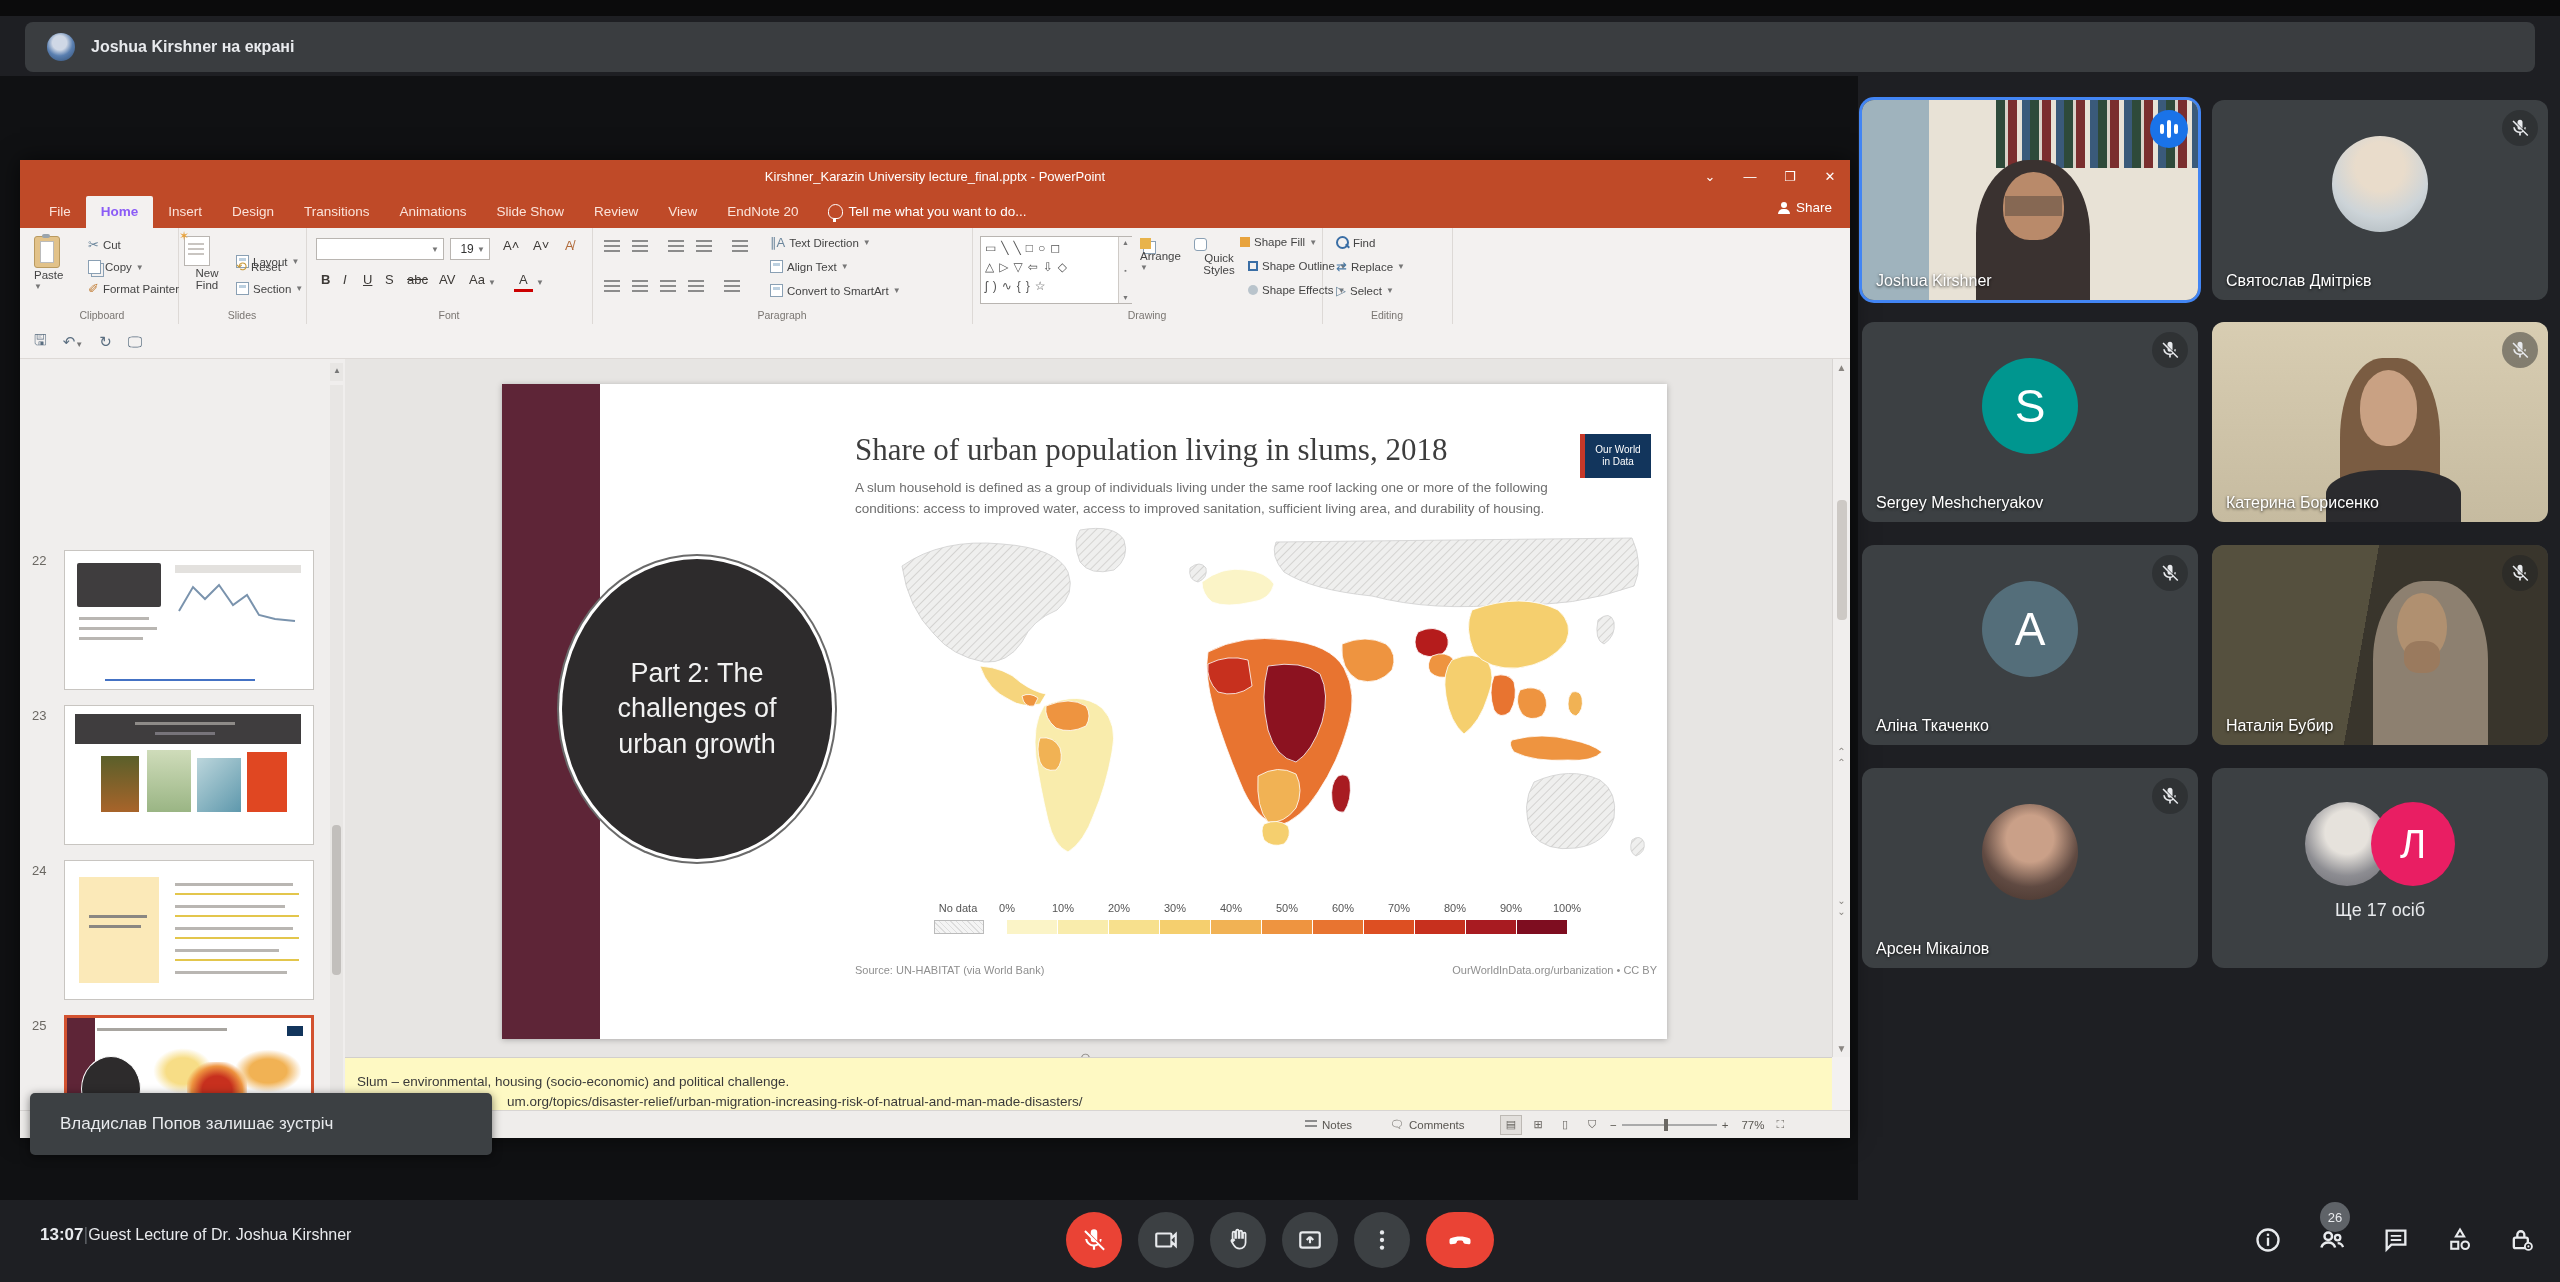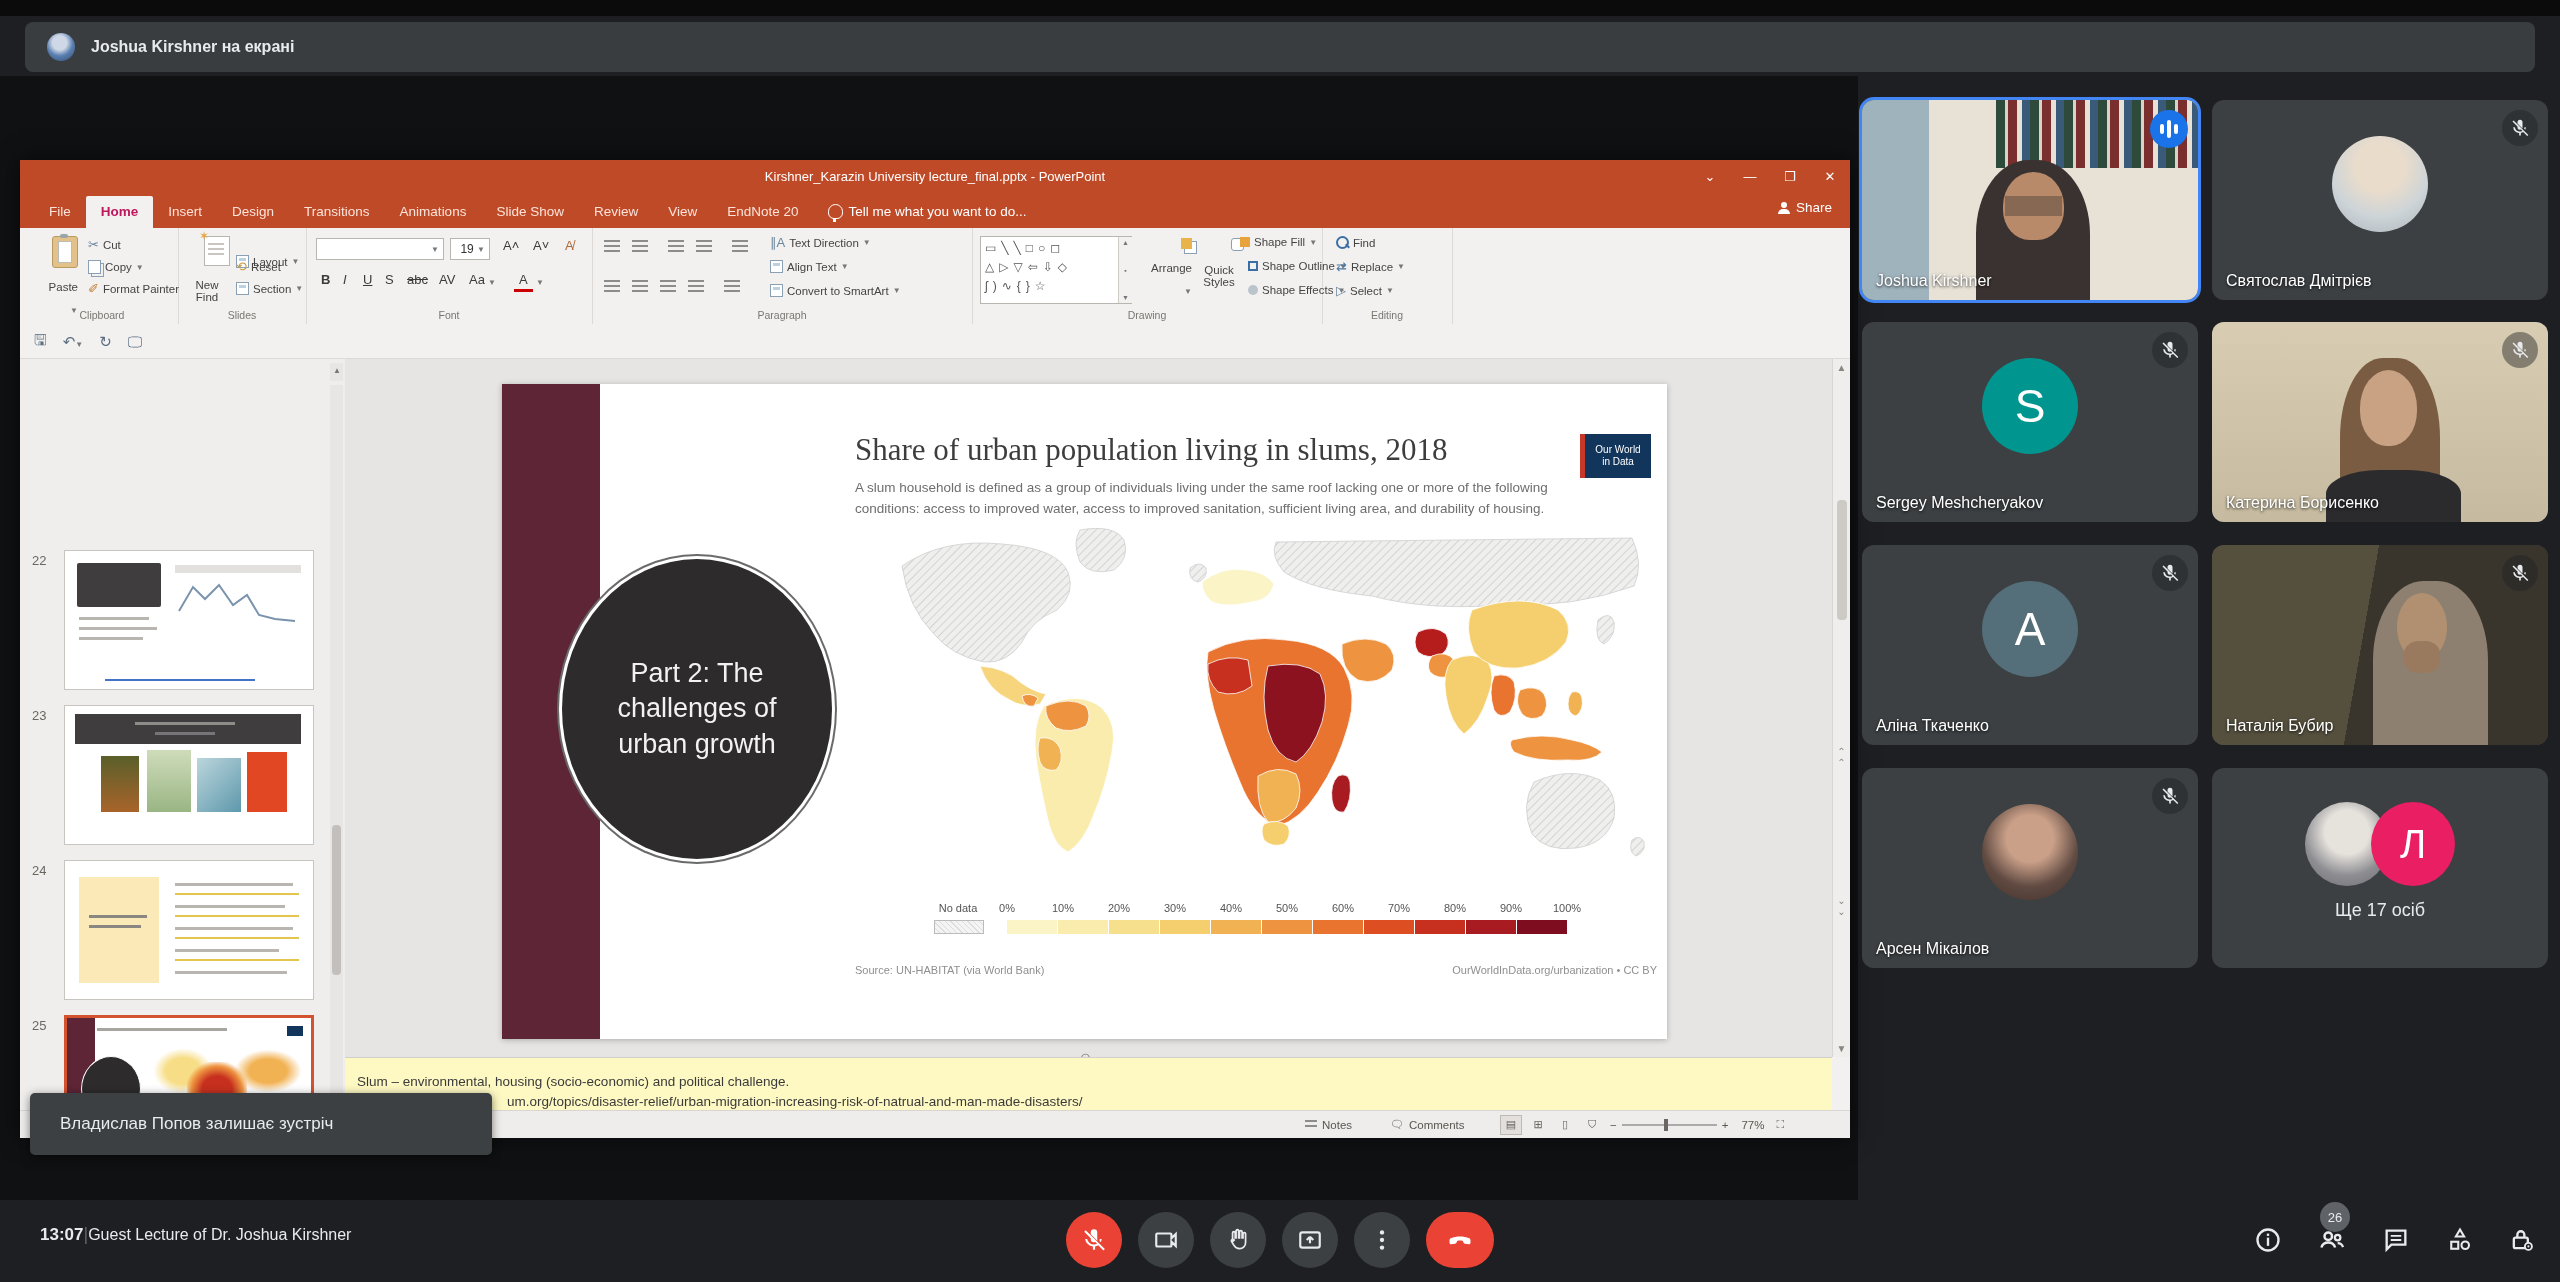--- a/index.html
+++ b/index.html
@@ -18,36 +18,36 @@
   
   #sharebg{left:0;top:76px;width:1858px;height:1124px;background:#101113;}
 
   
   #ppt{left:20px;top:160px;width:1830px;height:977px;background:#f3f1f0;box-shadow:0 0 22px rgba(0,0,0,.6);}
   #ppt-title{left:0;top:0;width:1830px;height:32px;background:#bf4a28;display:flex;align-items:center;justify-content:center;}
   #ppt-title .t{font-size:13px;color:#fff;}
   .winctl{position:absolute;top:0;height:32px;width:40px;display:flex;align-items:center;justify-content:center;color:#fff;font-size:13px;}
   #ppt-menu{left:0;top:32px;width:1830px;height:36px;background:#bf4a28;display:flex;align-items:flex-end;padding-left:14px;box-sizing:border-box;}
   .mtab{font-size:13.5px;color:#fbe3da;padding:8px 15px 9px;cursor:default;}
-  .mtab.active{background:#f3f1f0;color:#be185d;font-weight:bold;border-radius:2px 2px 0 0;}
+  .mtab.active{background:#f3f1f0;color:#8b5cf6;font-weight:bold;border-radius:2px 2px 0 0;}
   #tellme{display:flex;align-items:center;gap:6px;color:#fff;font-size:13.5px;padding:8px 14px 9px;}
   .bulb{width:13px;height:13px;border:1.5px solid #fff;border-radius:50% 50% 40% 40%;position:relative;}
   .bulb:after{content:"";position:absolute;left:4px;bottom:-4px;width:3px;height:3px;background:#fff;}
   #share-btn{position:absolute;right:18px;top:40px;display:flex;gap:6px;align-items:center;color:#fff;font-size:13.5px;}
   .person-ic{width:12px;height:12px;position:relative;}
   .person-ic:before{content:"";position:absolute;left:3px;top:0;width:6px;height:6px;border-radius:50%;background:#fff;}
   .person-ic:after{content:"";position:absolute;left:0;bottom:0;width:12px;height:5px;border-radius:5px 5px 0 0;background:#fff;}
 
   
   #ribbon{left:0;top:68px;width:1830px;height:97px;background:#f3f1f0;border-bottom:1px solid #d8d5d3;}
   .rgroup{position:absolute;top:0;height:96px;border-right:1px solid #ddd9d6;}
   .rlabel{position:absolute;bottom:3px;left:0;right:0;text-align:center;font-size:10.5px;color:#7a7672;}
   .rtxt{font-size:11.5px;color:#444;display:flex;align-items:center;gap:4px;white-space:nowrap;}
   .caret{font-size:8px;color:#777;}
-  .bigbtn{position:absolute;display:flex;flex-direction:column;align-items:flex-end;gap:13px;font-size:11.5px;color:#444;text-align:center;}
+  .bigbtn{position:absolute;display:flex;flex-direction:column;align-items:flex-start;gap:1px;font-size:11.5px;color:#444;text-align:center;}
   .gi{display:inline-block;width:14px;height:14px;position:relative;}
   .gi-clip{width:24px;height:30px;background:#e2c289;border:1px solid #b99a60;border-radius:3px;}
   .gi-clip:before{content:"";position:absolute;left:5px;top:4px;width:12px;height:20px;background:#fff;border:1px solid #bbb;}
   .gi-clip:after{content:"";position:absolute;left:7px;top:-3px;width:8px;height:4px;background:#9aa4ac;border-radius:2px;}
   .gi-newslide{width:24px;height:28px;background:#fff;border:1px solid #b9b5b1;}
   .gi-newslide:before{content:"✶";position:absolute;left:-6px;top:-8px;color:#e8a33d;font-size:12px;}
   .gi-newslide:after{content:"";position:absolute;left:3px;top:6px;width:16px;height:2px;background:#c9c5c1;box-shadow:0 5px 0 #c9c5c1,0 10px 0 #c9c5c1;}
   .gi-sq{background:#fff;border:1px solid #8aa0b4;}
   .gi-sq:after{content:"";position:absolute;left:2px;top:2px;right:2px;height:3px;background:#bcd0e0;}
   .gi-copy{background:#fff;border:1px solid #8aa0b4;box-shadow:3px 3px 0 -1px #f3f1f0,3px 3px 0 0 #8aa0b4;width:11px;height:12px;}

